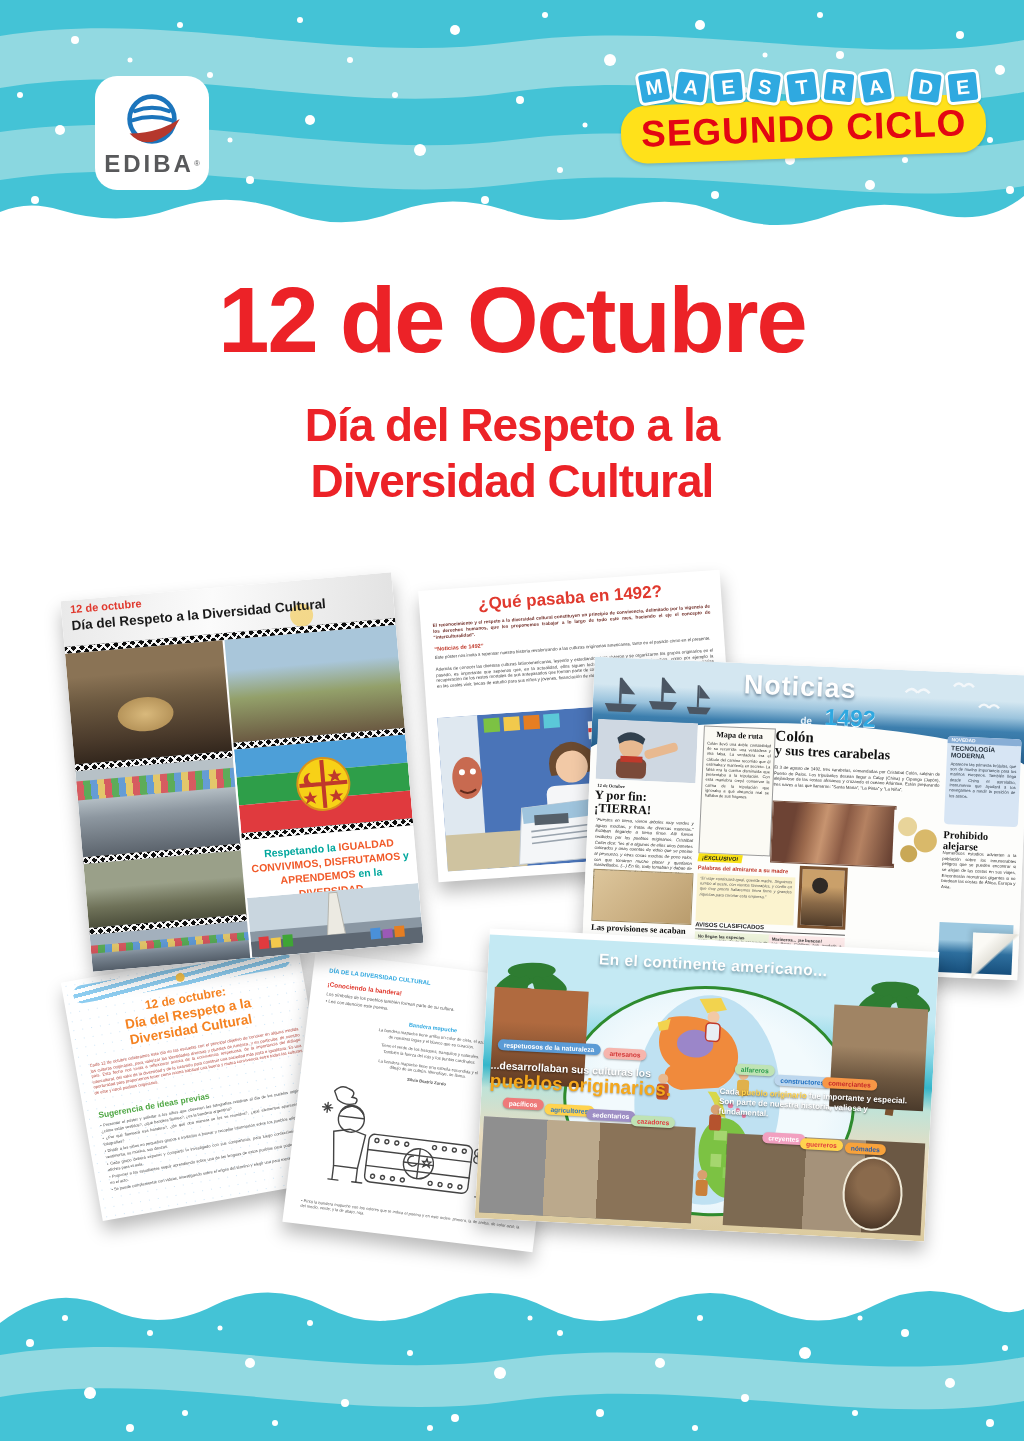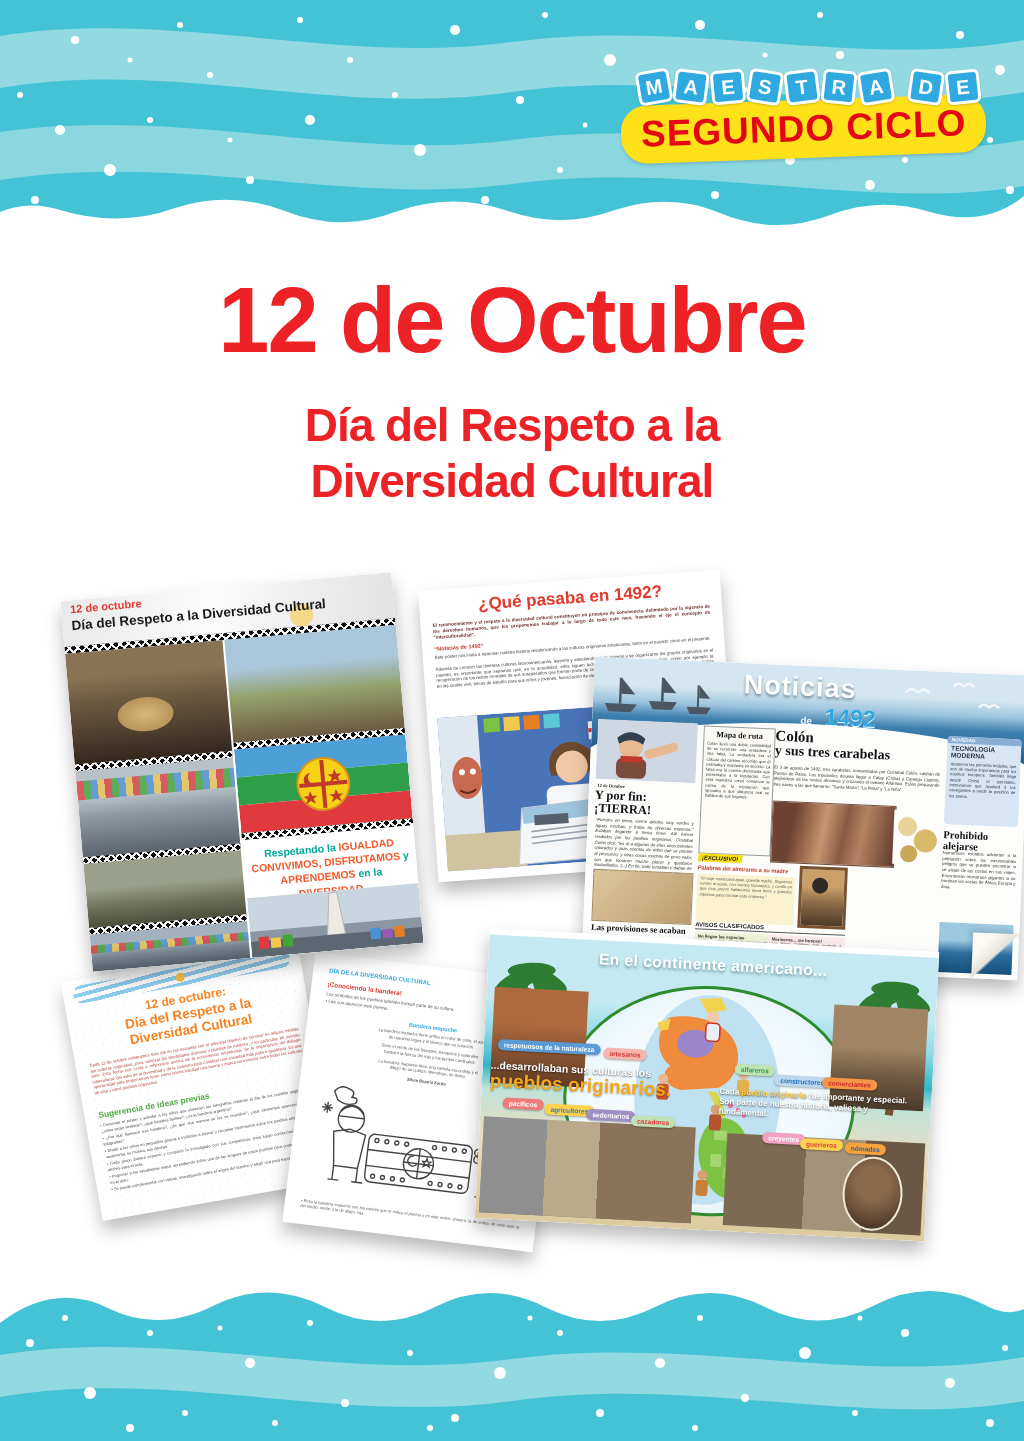--- a/index.html
+++ b/index.html
@@ -240,20 +240,29 @@
       <circle cx="905" cy="160" r="3"></circle>
         <circle cx="60" cy="130" r="5"></circle>
         <circle cx="230" cy="140" r="2.5"></circle>
       <circle cx="130" cy="60" r="2.5"></circle>
         <circle cx="585" cy="125" r="2.5"></circle>
         <circle cx="765" cy="55" r="2.5"></circle>
       <circle cx="1000" cy="70" r="5"></circle>
     </g>
   </svg>
 
+  <div class="ediba-box">
+    <svg width="66" height="62" viewBox="0 0 100 94" xmlns="http://www.w3.org/2000/svg">
+      <circle cx="50" cy="44" r="34" fill="none" stroke="#1c75bc" stroke-width="7"></circle>
+      <path d="M24,32 Q50,22 76,32" fill="none" stroke="#1c75bc" stroke-width="6" stroke-linecap="round"></path>
+      <path d="M20,46 Q50,36 80,46" fill="none" stroke="#1c75bc" stroke-width="6" stroke-linecap="round"></path>
+      <path d="M16,66 Q34,86 58,76 Q82,66 92,44 Q80,52 64,58 Q40,66 16,66 Z" fill="#b5382d"></path>
+    </svg>
+    <div><span class="ediba-word">EDIBA</span><span class="ediba-reg">®</span></div>
+  </div>
 
   <div class="maestra-row">
     <span class="tile t0">M</span>
     <span class="tile t1">A</span>
     <span class="tile t2">E</span>
     <span class="tile t3">S</span>
     <span class="tile t4">T</span>
     <span class="tile t5">R</span>
     <span class="tile t6">A</span>
     <span class="tile tile-gap"></span>

